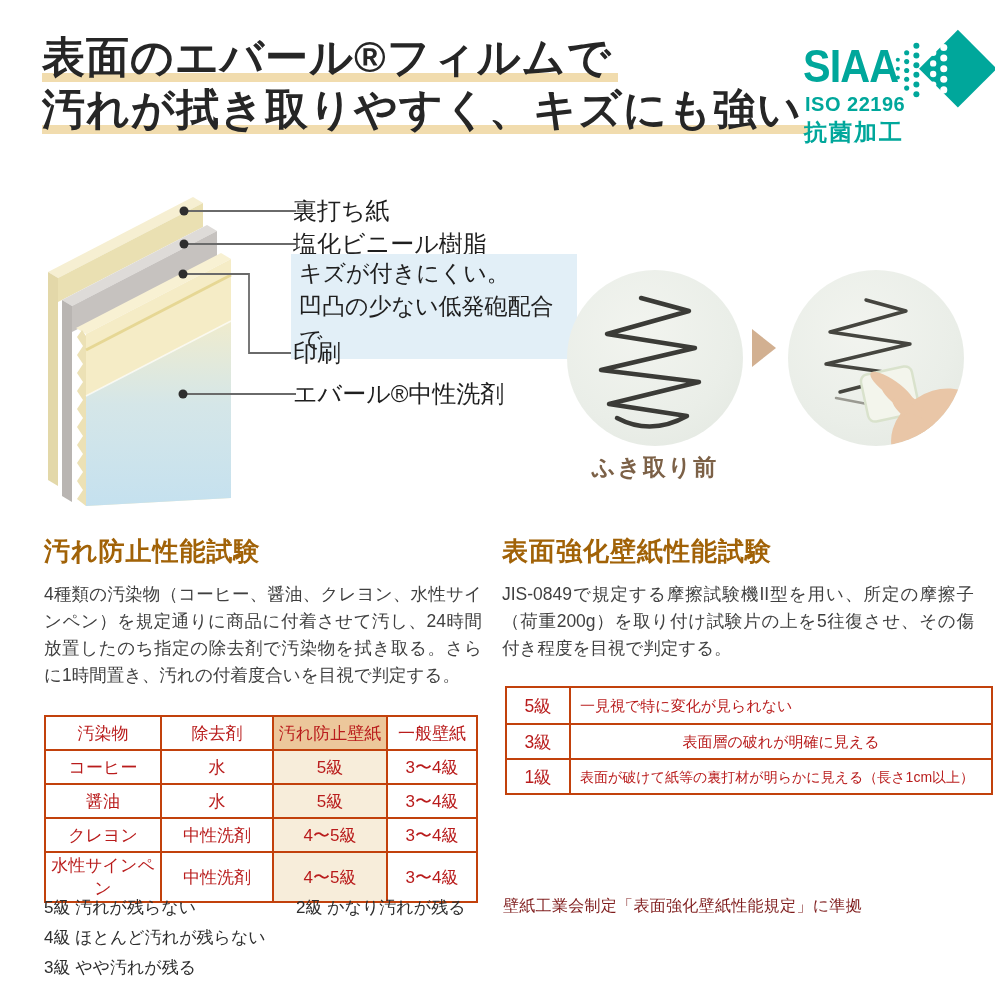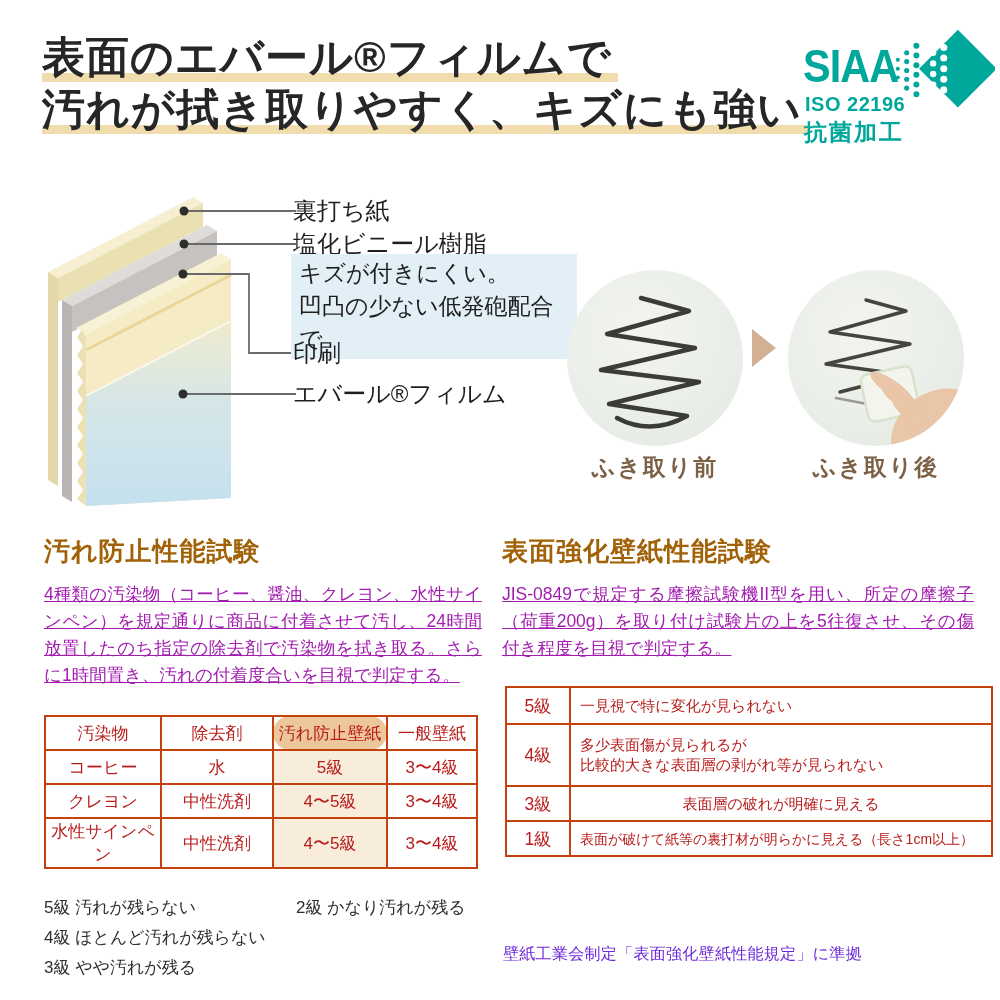--- a/index.html
+++ b/index.html
@@ -33,45 +33,45 @@
   .c-before{left:567px;} .c-after{left:788px;}
   .wipe-label{position:absolute;top:452px;width:176px;text-align:center;
     font-size:23px;font-weight:700;color:#7c6147;letter-spacing:2px;}
   .l-before{left:567px;} .l-after{left:788px;}
   .arrow-right{position:absolute;left:752px;top:329px;width:0;height:0;
     border-top:19px solid transparent;border-bottom:19px solid transparent;border-left:24px solid #d2b091;}
 
   
   .sec-heading{position:absolute;top:534px;font-size:26px;font-weight:700;color:#a16207;letter-spacing:1px;}
   .h-left{left:44px;} .h-right{left:502px;}
-  .sec-para{position:absolute;top:581px;font-size:17.5px;line-height:27px;color:#a21caf;text-align:justify;text-decoration:underline;}
+  .sec-para{position:absolute;top:581px;font-size:17.5px;line-height:27px;color:#404040;text-align:justify;}
   .p-left{left:44px;width:438px;} .p-right{left:502px;width:472px;}
 
   
   table{border-collapse:collapse;}
   td{border:2px solid #c2410c;text-align:center;font-size:17px;color:#b91c1c;}
   .stain-table{position:absolute;left:44px;top:715px;table-layout:fixed;}
   .stain-table td{height:30px;}
   .stain-table .c0{width:112px;} .stain-table .c1{width:108px;}
-  .stain-table .c2{width:110px;border-radius:17px;} .stain-table .c3{width:86px;}
+  .stain-table .c2{width:110px;} .stain-table .c3{width:86px;}
   .hl-head{background:#ecc79b;} .hl-cell{background:#f7edda;}
 
   .legend-col{position:absolute;top:893px;font-size:17px;line-height:30px;color:#2e2e2e;}
   .lg1{left:44px;} .lg2{left:296px;}
 
   .surface-table{position:absolute;left:505px;top:686px;table-layout:fixed;}
   .surface-table .g{width:60px;font-size:17.5px;}
   .surface-table .d{width:402px;text-align:left;padding:2px 9px;font-size:15px;line-height:20px;}
   .surface-table .small{font-size:14px;}
   .surface-table .r1 td{height:31px;} .surface-table .r2 td{height:56px;}
   .surface-table .r3 td{height:29px;text-align:center;} .surface-table .r4 td{height:30px;}
   .surface-table .r5 td{height:29px;}
   .preline{white-space:pre-line;}
 
-  .bottom-note{position:absolute;left:503px;top:896px;font-size:16px;color:#6d28d9;letter-spacing:.3px;margin-top:48px;}
+  .bottom-note{position:absolute;left:503px;top:896px;font-size:16px;color:#7f1d1d;letter-spacing:.3px;}
 </style>
 </head>
 <body>
 
 <div class="page">
 
   <div class="title-line t1">表面のエバール®フィルムで</div>
   <div class="title-line t2">汚れが拭き取りやすく、キズにも強い</div>
 
   <div class="siaa">
@@ -151,21 +151,21 @@
     </g>
   </svg>
 
   <div class="diag-label" style="top:197px;">裏打ち紙</div>
   <div class="diag-label" style="top:230px;">塩化ビニール樹脂</div>
   <div class="diag-note">
     <div>キズが付きにくい。</div>
     <div>凹凸の少ない低発砲配合で</div>
   </div>
   <div class="diag-label" style="top:339px;">印刷</div>
-  <div class="diag-label" style="top:380px;">エバール®フィルム</div>
+  <div class="diag-label" style="top:380px;">エバール®中性洗剤</div>
 
   <div class="wipe-circle c-before">
     <svg width="176" height="176" viewBox="0 0 176 176">
       <path d="M74,28 L122,41 L40,64 L128,78 L34,100 L132,112 L42,134 L120,146 Q84,166 50,148" fill="none" stroke="#3b3b37" stroke-width="4.5" stroke-linecap="round" stroke-linejoin="round"></path>
     </svg>
   </div>
 
   <div class="arrow-right"></div>
 
   <div class="wipe-circle c-after">
@@ -186,40 +186,45 @@
           <ellipse cx="104" cy="118" rx="26" ry="7.5" transform="rotate(35 104 118)"></ellipse>
           <ellipse cx="116" cy="131" rx="27" ry="8" transform="rotate(35 116 131)"></ellipse>
           <ellipse cx="127" cy="145" rx="27" ry="8" transform="rotate(35 127 145)"></ellipse>
           <ellipse cx="137" cy="159" rx="25" ry="7.5" transform="rotate(35 137 159)"></ellipse>
         </g>
       </g>
     </svg>
   </div>
 
   <div class="wipe-label l-before">ふき取り前</div>
-  <div class="wipe-label l-after">ふき取り後</div>
 
   <div class="sec-heading h-left">汚れ防止性能試験</div>
   <div class="sec-para p-left">4種類の汚染物（コーヒー、醤油、クレヨン、水性サインペン）を規定通りに商品に付着させて汚し、24時間放置したのち指定の除去剤で汚染物を拭き取る。さらに1時間置き、汚れの付着度合いを目視で判定する。</div>
 
   <table class="stain-table">
     <tbody>
         <tr>
       <td class="c0">汚染物</td>
       <td class="c1">除去剤</td>
       <td class="c2 hl-head">汚れ防止壁紙</td>
       <td class="c3">一般壁紙</td>
     </tr>
     <tr>
       <td>コーヒー</td>
       <td>水</td>
       <td class="hl-cell">5級</td>
       <td>3〜4級</td>
     </tr>
     <tr>
+      <td>醤油</td>
+      <td>水</td>
+      <td class="hl-cell">5級</td>
+      <td>3〜4級</td>
+    </tr>
+    <tr>
       <td>クレヨン</td>
       <td>中性洗剤</td>
       <td class="hl-cell">4〜5級</td>
       <td>3〜4級</td>
     </tr>
     <tr>
       <td>水性サインペン</td>
       <td>中性洗剤</td>
       <td class="hl-cell">4〜5級</td>
       <td>3〜4級</td>
@@ -238,25 +243,20 @@
 
   <div class="sec-heading h-right">表面強化壁紙性能試験</div>
   <div class="sec-para p-right">JIS-0849で規定する摩擦試験機II型を用い、所定の摩擦子（荷重200g）を取り付け試験片の上を5往復させ、その傷付き程度を目視で判定する。</div>
 
   <table class="surface-table">
     <tbody>
         <tr class="r1">
       <td class="g">5級</td>
       <td class="d">一見視で特に変化が見られない</td>
     </tr>
-    <tr class="r2">
-      <td class="g">4級</td>
-      <td class="d preline">多少表面傷が見られるが
-比較的大きな表面層の剥がれ等が見られない</td>
-    </tr>
     <tr class="r3">
       <td class="g">3級</td>
       <td class="d">表面層の破れが明確に見える</td>
     </tr>
     <tr class="r5">
       <td class="g">1級</td>
       <td class="d small">表面が破けて紙等の裏打材が明らかに見える（長さ1cm以上）</td>
     </tr>
   </tbody>
     </table>

